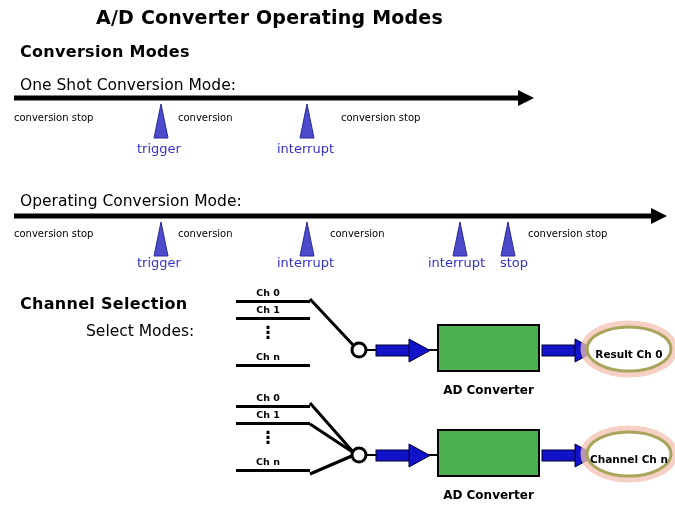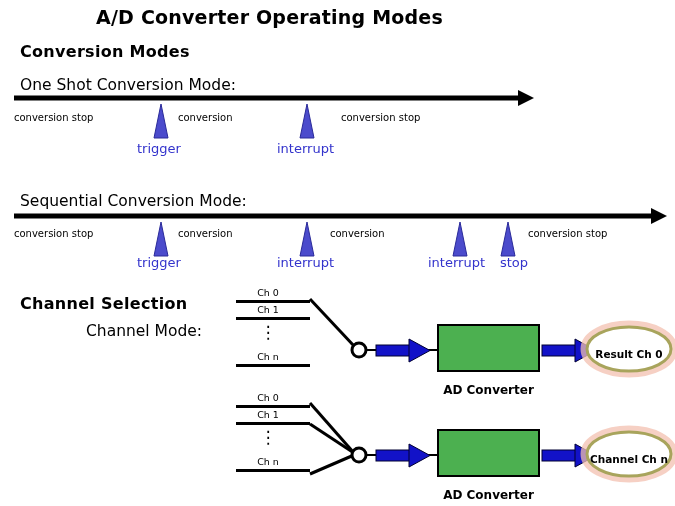--- a/index.html
+++ b/index.html
@@ -56,21 +56,21 @@
   .marker-label {
     font-size: 13px;
     color: #3333CC;
     white-space: nowrap;
     font-family: "DejaVu Sans", sans-serif;
   }
 
   
   .ch-label {
     font-size: 9.5px;
-    font-weight: normal;
+    font-weight: bold;
     color: #000000;
     text-align: center;
     white-space: nowrap;
     font-family: "DejaVu Sans", sans-serif;
   }
   .adc-label {
     font-size: 12px;
     font-weight: bold;
     color: #000000;
     white-space: nowrap;
@@ -112,21 +112,21 @@
   <svg class="abs" style="left:152px; top:104px;" width="20" height="36">
     <polygon points="9,0 16,34 2,34" fill="#4B4BCC" stroke="#2A2A99" stroke-width="1"></polygon>
   </svg>
   <div class="abs marker-label" style="left:137px; top:141px;">trigger</div>
 
   <svg class="abs" style="left:298px; top:104px;" width="20" height="36">
     <polygon points="9,0 16,34 2,34" fill="#4B4BCC" stroke="#2A2A99" stroke-width="1"></polygon>
   </svg>
   <div class="abs marker-label" style="left:277px; top:141px;">interrupt</div>
 
-  <div class="abs mode-title" style="left:20px; top:192px;">Sequential Conversion Mode:</div>
+  <div class="abs mode-title" style="left:20px; top:192px;">Operating Conversion Mode:</div>
 
   <svg class="abs" style="left:0px; top:206px;" width="675" height="22">
     <line x1="14" y1="10" x2="653" y2="10" stroke="#000000" stroke-width="5"></line>
     <polygon points="651,2 667,10 651,18" fill="#000000"></polygon>
   </svg>
 
   <div class="abs phase-label" style="left:14px; top:228px;">conversion stop</div>
   <div class="abs phase-label" style="left:178px; top:228px;">conversion</div>
   <div class="abs phase-label" style="left:330px; top:228px;">conversion</div>
   <div class="abs phase-label" style="left:528px; top:228px;">conversion stop</div>
@@ -146,21 +146,21 @@
   </svg>
   <div class="abs marker-label" style="left:428px; top:255px;">interrupt</div>
 
   <svg class="abs" style="left:499px; top:222px;" width="20" height="36">
     <polygon points="9,0 16,34 2,34" fill="#4B4BCC" stroke="#2A2A99" stroke-width="1"></polygon>
   </svg>
   <div class="abs marker-label" style="left:500px; top:255px;">stop</div>
 
   <div class="abs section-header" style="left:20px; top:294px;">Channel Selection</div>
 
-  <div class="abs mode-title" style="left:86px; top:322px;">Channel Mode:</div>
+  <div class="abs mode-title" style="left:86px; top:322px;">Select Modes:</div>
 
   <div class="abs ch-label" style="left:236px; top:287px; width:64px;">Ch 0</div>
   <div class="abs" style="left:236px; top:300px; width:74px; height:3px; background:#000000;"></div>
 
   <div class="abs ch-label" style="left:236px; top:304px; width:64px;">Ch 1</div>
   <div class="abs" style="left:236px; top:317px; width:74px; height:3px; background:#000000;"></div>
 
   <div class="abs ch-label" style="left:236px; top:319px; width:64px; font-size:17px; line-height:26px; letter-spacing:0;">⋮</div>
 
   <div class="abs ch-label" style="left:236px; top:351px; width:64px;">Ch n</div>

